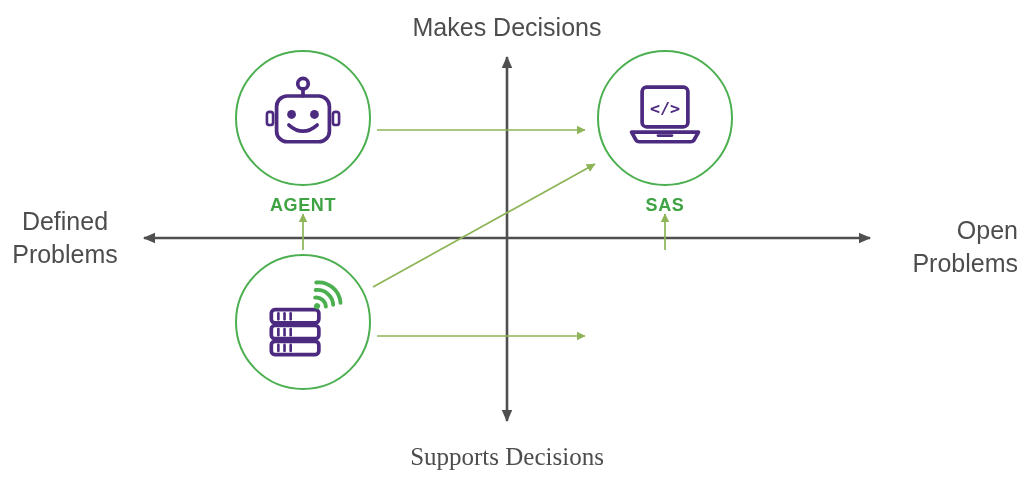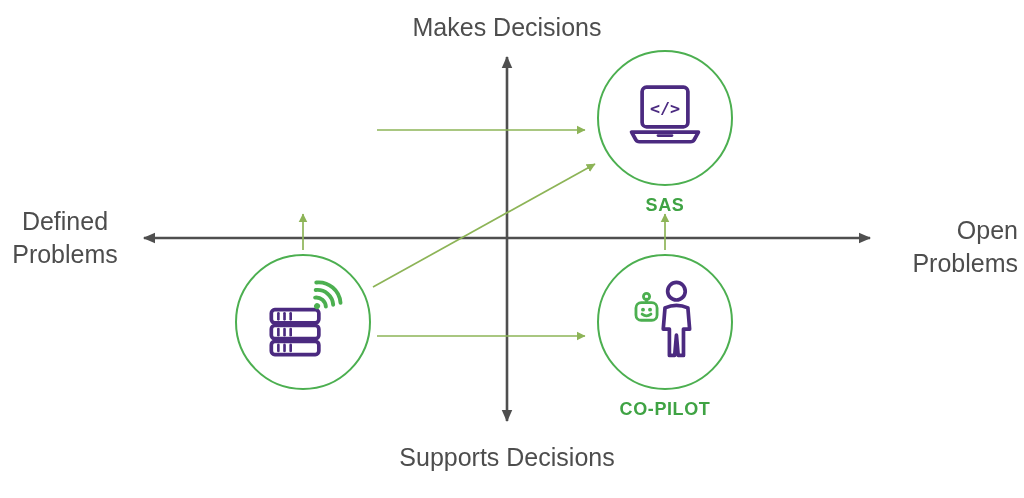--- a/index.html
+++ b/index.html
@@ -23,21 +23,21 @@
 
   .axis-label {
     position: absolute;
     color: var(--text_gray);
     font-size: 25px;
     line-height: 1.3;
     text-align: center;
     white-space: pre-line;
   }
   .axis-label.top    { left: 507px; top: 11px;  transform: translateX(-50%); }
-  .axis-label.bottom { left: 507px; top: 441px; transform: translateX(-50%); }
+  .axis-label.bottom { left: 507px; top: 441px; transform: translateX(-50%); font-family: Liberation Serif, serif; }
   .axis-label.left   { left: 6px;  top: 237px; width: 118px; transform: translateY(-50%); }
   .axis-label.right  { left: 896px; top: 246px; width: 122px; transform: translateY(-50%); text-align: right; }
 
   .node {
     position: absolute;
     width: 160px;
     display: flex;
     flex-direction: column;
     align-items: center;
   }
@@ -98,20 +98,35 @@
     <line class="garrow" x1="373" y1="287" x2="595" y2="164" marker-end="url(#gArrow)"></line>
   </svg>
 
   <div class="axis-label top">Makes Decisions</div>
   <div class="axis-label bottom">Supports Decisions</div>
   <div class="axis-label left">Defined
 Problems</div>
   <div class="axis-label right">Open
 Problems</div>
 
+  <div class="node" style="left:223px; top:50px;">
+    <div class="circle">
+      <svg class="icon" viewBox="0 0 100 100">
+        <circle class="purple-stroke" cx="50" cy="11" r="6"></circle>
+        <line class="purple-stroke" x1="50" y1="17" x2="50" y2="25"></line>
+        <rect class="purple-stroke" x="20" y="25" width="60" height="52" rx="12"></rect>
+        <rect class="purple-stroke thin" x="9" y="43" width="7" height="15" rx="3"></rect>
+        <rect class="purple-stroke thin" x="84" y="43" width="7" height="15" rx="3"></rect>
+        <circle class="purple-fill" cx="37" cy="46" r="5"></circle>
+        <circle class="purple-fill" cx="63" cy="46" r="5"></circle>
+        <path class="purple-stroke" d="M34,58 Q50,72 66,58"></path>
+      </svg>
+    </div>
+    <div class="node-label">AGENT</div>
+  </div>
 
   <div class="node" style="left:585px; top:50px;">
     <div class="circle">
       <svg class="icon" viewBox="0 0 100 100">
         <rect class="purple-stroke" x="24" y="15" width="52" height="45" rx="5"></rect>
         <text class="code-text" x="50" y="45" text-anchor="middle">&lt;/&gt;</text>
         <path class="purple-stroke" d="M12,66 L88,66 L83,75 Q82,77 79,77 L21,77 Q18,77 17,75 Z"></path>
         <line class="purple-stroke thin" x1="42" y1="70" x2="58" y2="70"></line>
       </svg>
     </div>
@@ -138,33 +153,14 @@
         <g transform="rotate(40 66 32)">
           <circle class="green-fill" cx="66" cy="32" r="3.4"></circle>
           <path class="green-stroke" d="M58,26 A11,11 0 0 1 74,26"></path>
           <path class="green-stroke" d="M53,19 A18,18 0 0 1 79,19"></path>
           <path class="green-stroke" d="M48,12 A25,25 0 0 1 84,12"></path>
         </g>
       </svg>
     </div>
   </div>
 
-  <div class="node" style="left:585px; top:254px;">
-    <div class="circle">
-      <svg class="icon" viewBox="0 0 100 100">
-        <g>
-          <circle class="green-stroke thin" cx="29" cy="21" r="3.5"></circle>
-          <line class="green-stroke thin" x1="29" y1="24" x2="29" y2="28"></line>
-          <rect class="green-stroke thin" x="17" y="28" width="24" height="20" rx="6"></rect>
-          <circle class="green-fill" cx="25" cy="36" r="2.2"></circle>
-          <circle class="green-fill" cx="33" cy="36" r="2.2"></circle>
-          <path class="green-stroke thin" d="M24,41 Q29,45 34,41"></path>
-        </g>
-        <g>
-          <circle class="purple-stroke" cx="63" cy="15" r="10"></circle>
-          <path class="purple-stroke" d="M50,34 Q63,28 76,34 L78,58 L71,58 L71,88 L65,88 L63,65 L61,88 L55,88 L55,58 L48,58 Z"></path>
-        </g>
-      </svg>
-    </div>
-    <div class="node-label">CO-PILOT</div>
-  </div>
 
 </div>
 
 </body></html>

